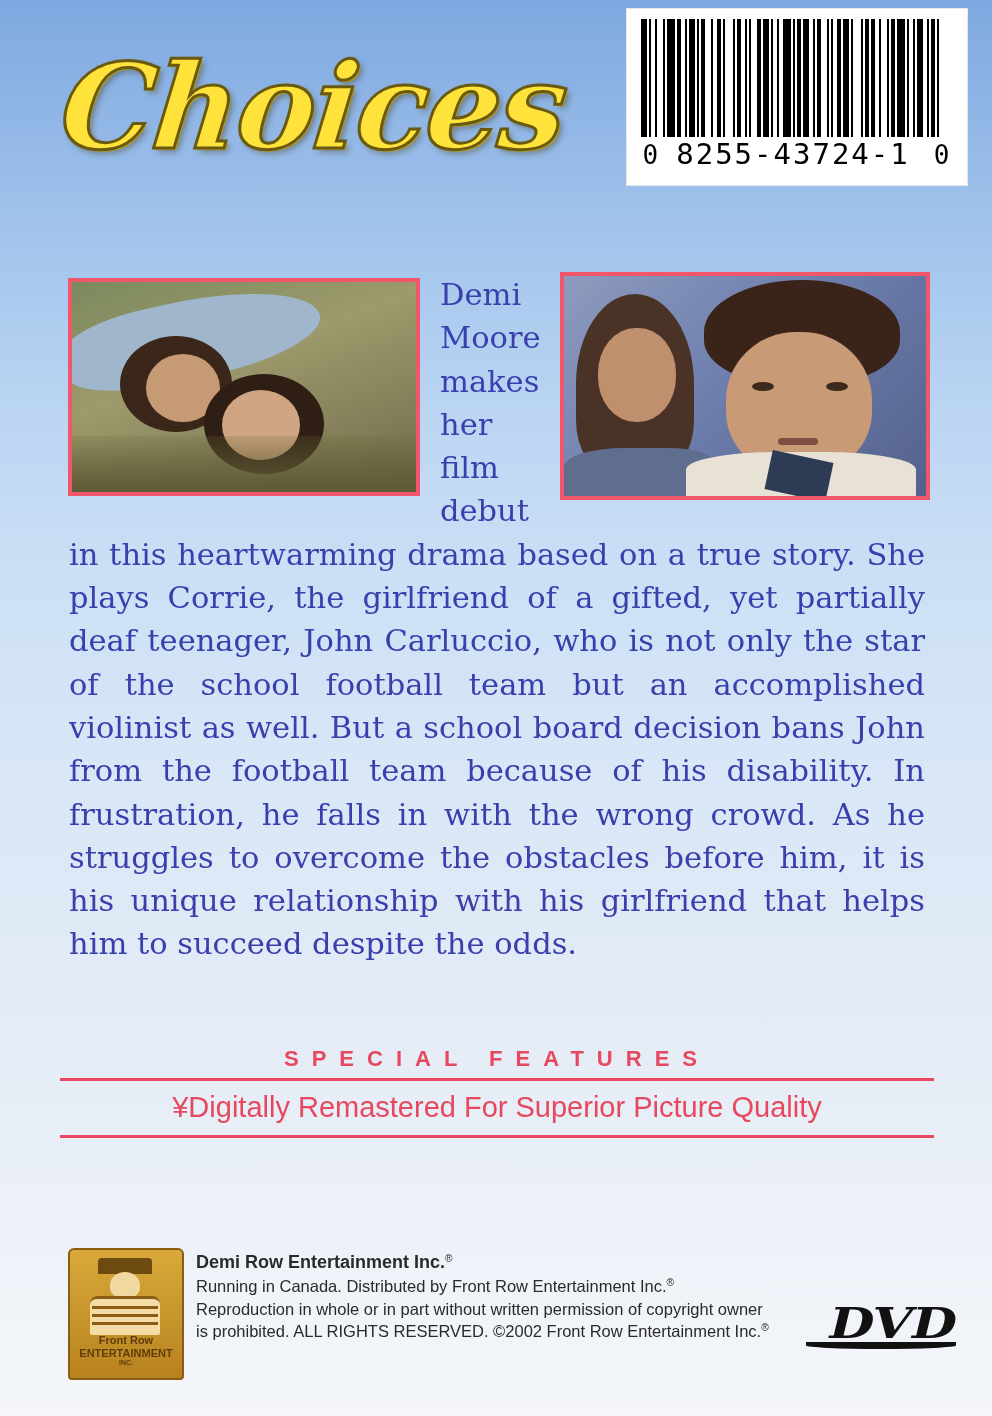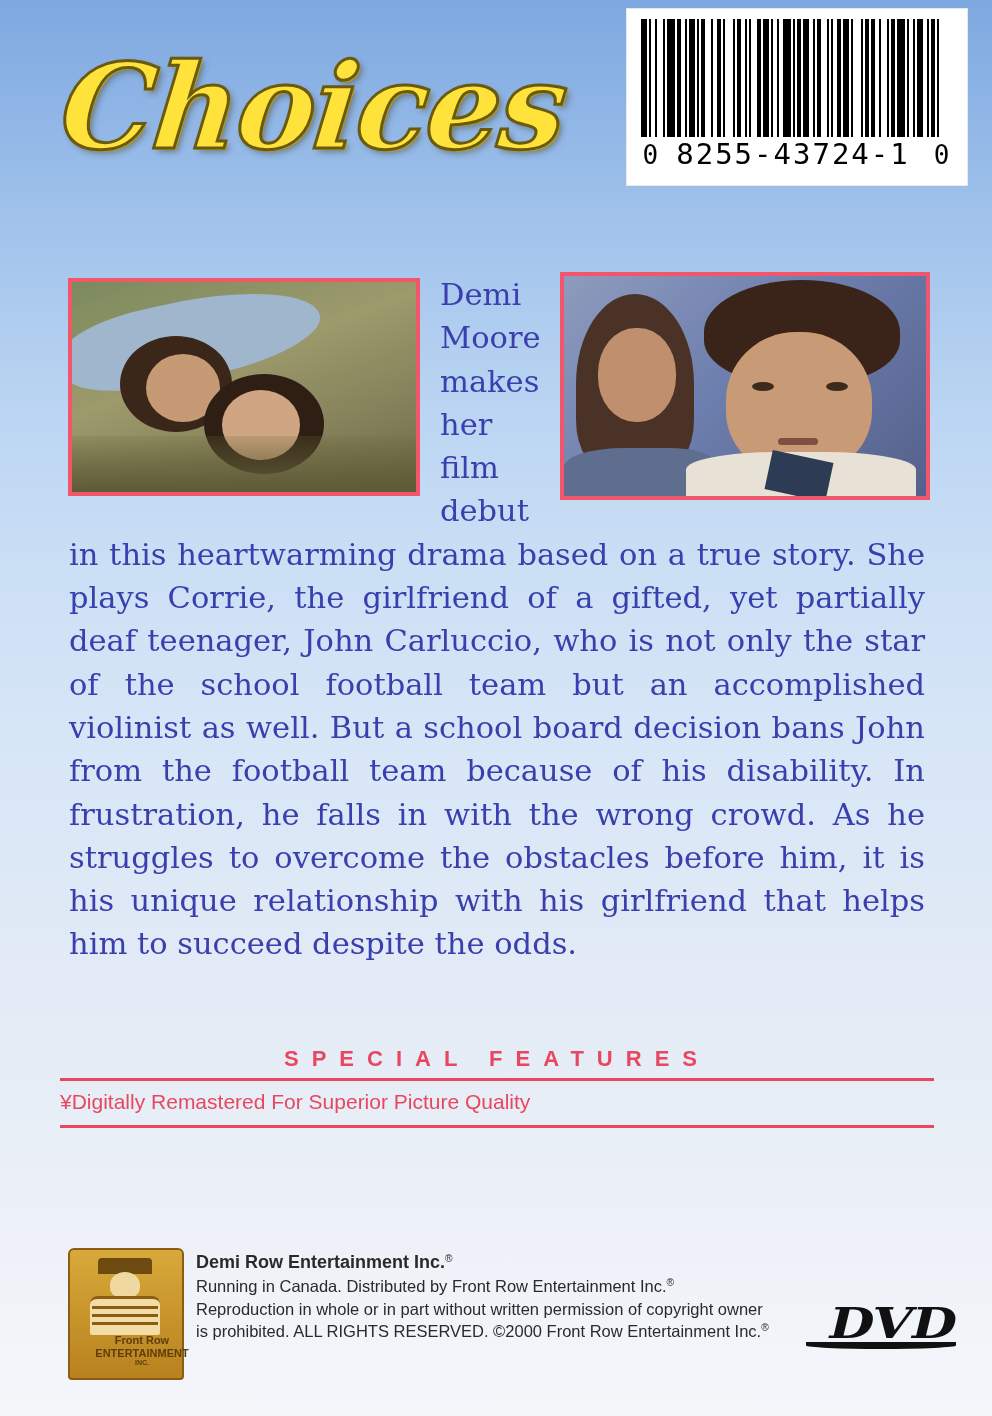--- a/index.html
+++ b/index.html
@@ -224,23 +224,23 @@
     font-size: 22px;
     letter-spacing: 13px;
     color: #e8485f;
   }
   .feat-rule {
     height: 3px;
     background: #e8485f;
     margin: 6px 0 8px 0;
   }
   .feat-line {
-    text-align: left;
-    font-family: "Liberation Sans", sans-serif;
-    font-size: 21px;
+    text-align: center;
+    font-family: "Liberation Sans", sans-serif;
+    font-size: 29px;
     color: #e8485f;
     line-height: 1.25;
   }
   .feat-rule-bottom {
     height: 3px;
     background: #e8485f;
     margin-top: 10px;
   }
 
   
@@ -267,21 +267,21 @@
     background: #f3dca6; border-radius: 8px 8px 2px 2px;
     border-top: 3px solid #8a5d12;
   }
   .logo .stripe {
     position: absolute; left: 22px; width: 66px; height: 3px; background: #8a5d12;
   }
   .logo .s1 { top: 56px; }
   .logo .s2 { top: 64px; }
   .logo .s3 { top: 72px; }
   .logo .lbl {
-    position: absolute; left: 16px; top: 84px; width: 112px;
+    position: absolute; left: 0; top: 84px; width: 112px;
     text-align: center; font-size: 11px; font-weight: bold;
     color: #5d3d0b; line-height: 1.15;
     font-family: "Liberation Sans", sans-serif;
   }
   .logo .lbl .inc { font-size: 7px; display: block; }
 
   .footer-text {
     position: absolute;
     left: 196px;
     top: 1250px;
@@ -426,19 +426,19 @@
       <span>Front Row</span><br>
       <span>ENTERTAINMENT</span>
       <span class="inc">INC.</span>
     </div>
   </div>
 
   <div class="footer-text">
     <div><span class="company">Demi Row Entertainment Inc.</span><sup>®</sup></div>
     <div><span>Running in Canada. Distributed by Front Row Entertainment Inc.</span><sup>®</sup></div>
     <div><span>Reproduction in whole or in part without written permission of copyright owner</span></div>
-    <div><span>is prohibited.  ALL RIGHTS RESERVED.   ©2000  Front Row Entertainment Inc.</span><sup>®</sup></div>
+    <div><span>is prohibited.  ALL RIGHTS RESERVED.   ©2002  Front Row Entertainment Inc.</span><sup>®</sup></div>
   </div>
 
   <div class="dvd-logo">DVD</div>
   <div class="dvd-underline"></div>
 
 </div>
 
 </body></html>

